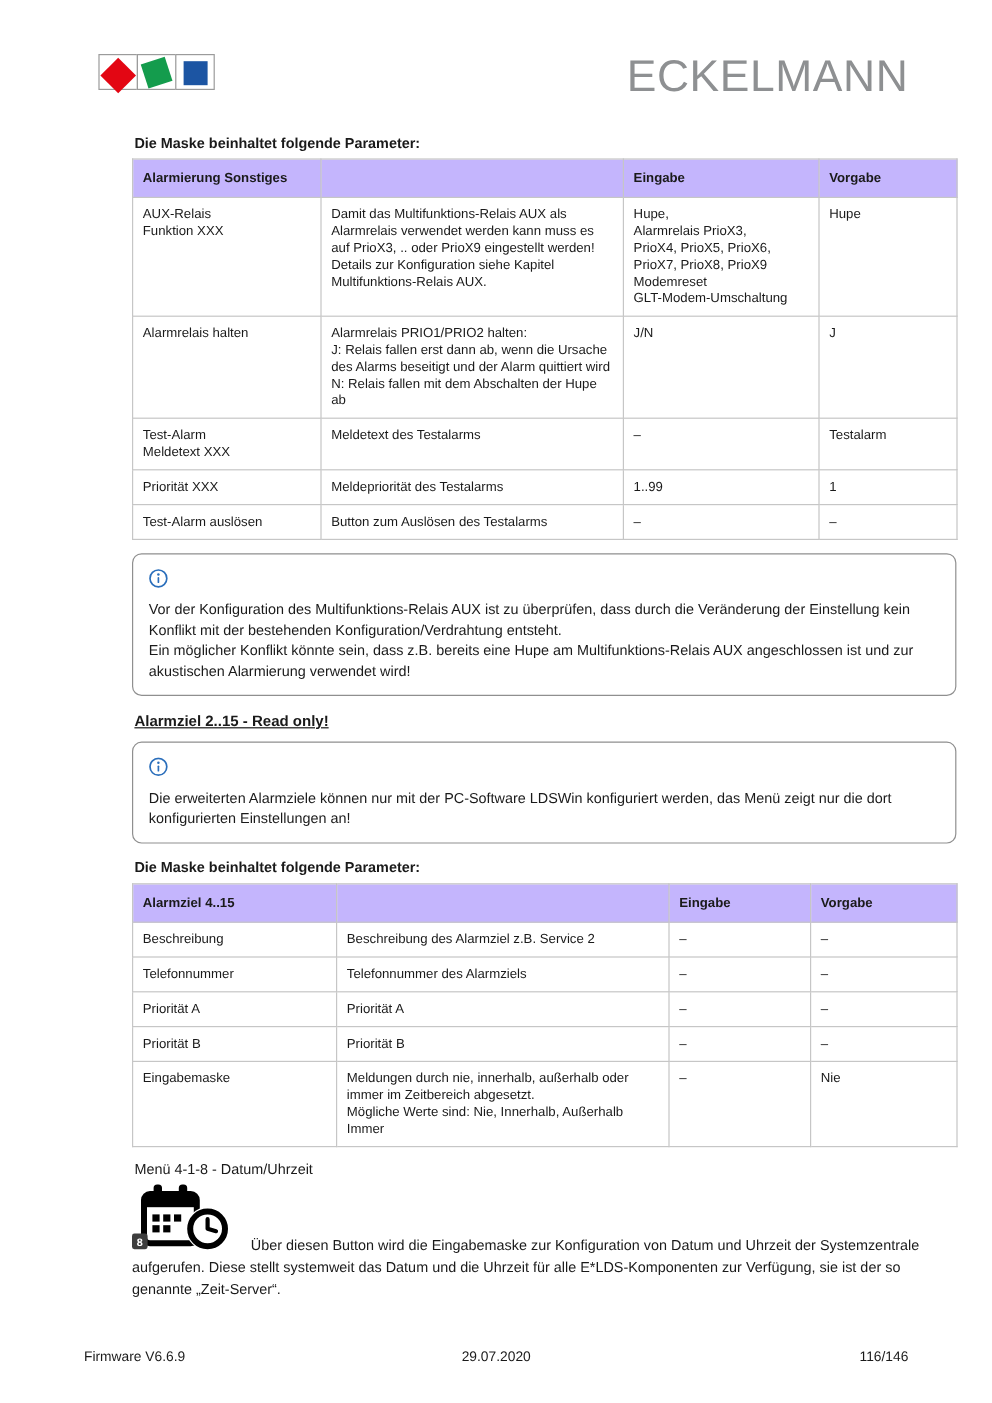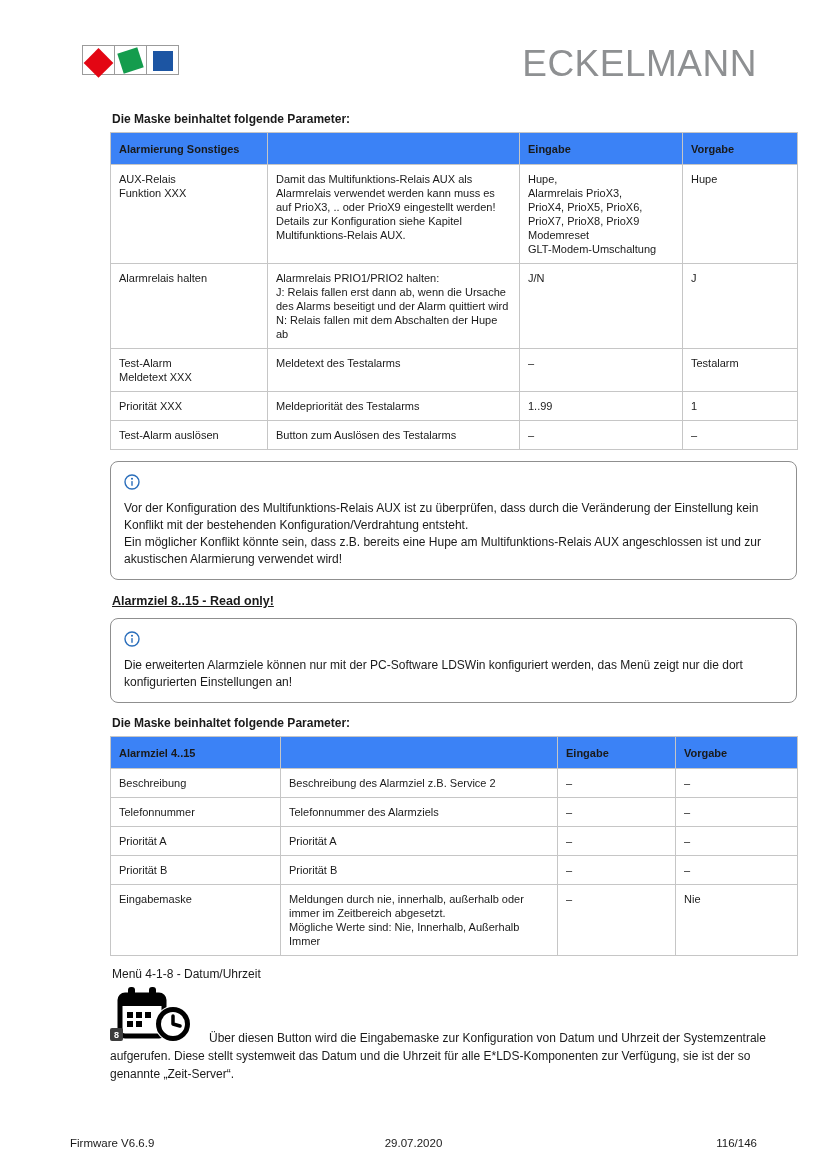--- a/index.html
+++ b/index.html
@@ -26,41 +26,41 @@
   
   .sec-heading { font-size:12px; font-weight:bold; margin:0 0 6px 2px; }
   .readonly-heading { font-size:12.5px; font-weight:bold; text-decoration:underline;
                       margin:14px 0 10px 2px; }
   .menu-heading { font-size:12px; font-weight:normal; margin:11px 0 5px 2px; }
 
   
   table { border-collapse:collapse; table-layout:fixed; width:687px; margin-bottom:11px; }
   th, td { border:1px solid #c6c6c6; text-align:left; vertical-align:top;
            font-size:11px; line-height:14px; }
-  th { background:#3b82f6; font-weight:bold; padding:9px 8px 8px 8px; }
+  th { background:#c4b5fd; font-weight:bold; padding:9px 8px 8px 8px; }
   td { padding:7px 8px; white-space:pre-line; }
   .t1 .c1 { width:157px; } .t1 .c2 { width:252px; } .t1 .c3 { width:163px; } .t1 .c4 { width:115px; }
   .t2 .c1 { width:170px; } .t2 .c2 { width:277px; } .t2 .c3 { width:118px; } .t2 .c4 { width:122px; }
 
   
   .info-box { width:687px; border:1px solid #8f8f8f; border-radius:8px;
               padding:11px 14px 11px 13px; display:flex; gap:10px; margin-bottom:13px;flex-direction:column; }
   .info-icon { flex:0 0 16px; margin-top:1px; }
   .info-text { font-size:12px; line-height:17px; white-space:pre-line; }
 
   
   .menu-para { width:690px; font-size:12px; line-height:18px; }
   .dt-icon-wrap { display:inline-block; position:relative; width:95px; height:56px;
                   vertical-align:baseline; margin-right:4px; }
   .badge-8 { position:absolute; left:0; bottom:1px; width:13px; height:13px;
              background:#3d3d3d; color:#fff; font-size:9px; font-weight:bold;
              display:flex; align-items:center; justify-content:center; border-radius:2px; }
 
   
-  .footer { position:absolute; left:70px; right:70px; bottom:20px; font-size:11.5px;margin-top:32px; }
+  .footer { position:absolute; left:70px; right:70px; bottom:32px; font-size:11.5px;margin-top:32px; }
   .footer .f-left  { float:left; }
   .footer .f-right { float:right; }
   .footer .f-center { position:absolute; left:50%; transform:translateX(-50%); }
 </style>
 </head>
 <body>
 
 <div class="page">
 
   <div class="header">
@@ -136,21 +136,21 @@
     <div class="info-box">
       <svg class="info-icon" width="16" height="16" viewBox="0 0 16 16">
         <circle cx="8" cy="8" r="7" fill="none" stroke="#2a6ebb" stroke-width="1.4"></circle>
         <circle cx="8" cy="4.7" r="1.05" fill="#2a6ebb"></circle>
         <rect x="7.3" y="6.9" width="1.4" height="5" rx="0.7" fill="#2a6ebb"></rect>
       </svg>
       <div class="info-text">Vor der Konfiguration des Multifunktions-Relais AUX ist zu überprüfen, dass durch die Veränderung der Einstellung kein Konflikt mit der bestehenden Konfiguration/Verdrahtung entsteht.
 Ein möglicher Konflikt könnte sein, dass z.B. bereits eine Hupe am Multifunktions-Relais AUX angeschlossen ist und zur akustischen Alarmierung verwendet wird!</div>
     </div>
 
-    <div class="readonly-heading">Alarmziel 8..15 - Read only!</div>
+    <div class="readonly-heading">Alarmziel 2..15 - Read only!</div>
 
     <div class="info-box">
       <svg class="info-icon" width="16" height="16" viewBox="0 0 16 16">
         <circle cx="8" cy="8" r="7" fill="none" stroke="#2a6ebb" stroke-width="1.4"></circle>
         <circle cx="8" cy="4.7" r="1.05" fill="#2a6ebb"></circle>
         <rect x="7.3" y="6.9" width="1.4" height="5" rx="0.7" fill="#2a6ebb"></rect>
       </svg>
       <div class="info-text">Die erweiterten Alarmziele können nur mit der PC-Software LDSWin konfiguriert werden, das Menü zeigt nur die dort konfigurierten Einstellungen an!</div>
     </div>
 

